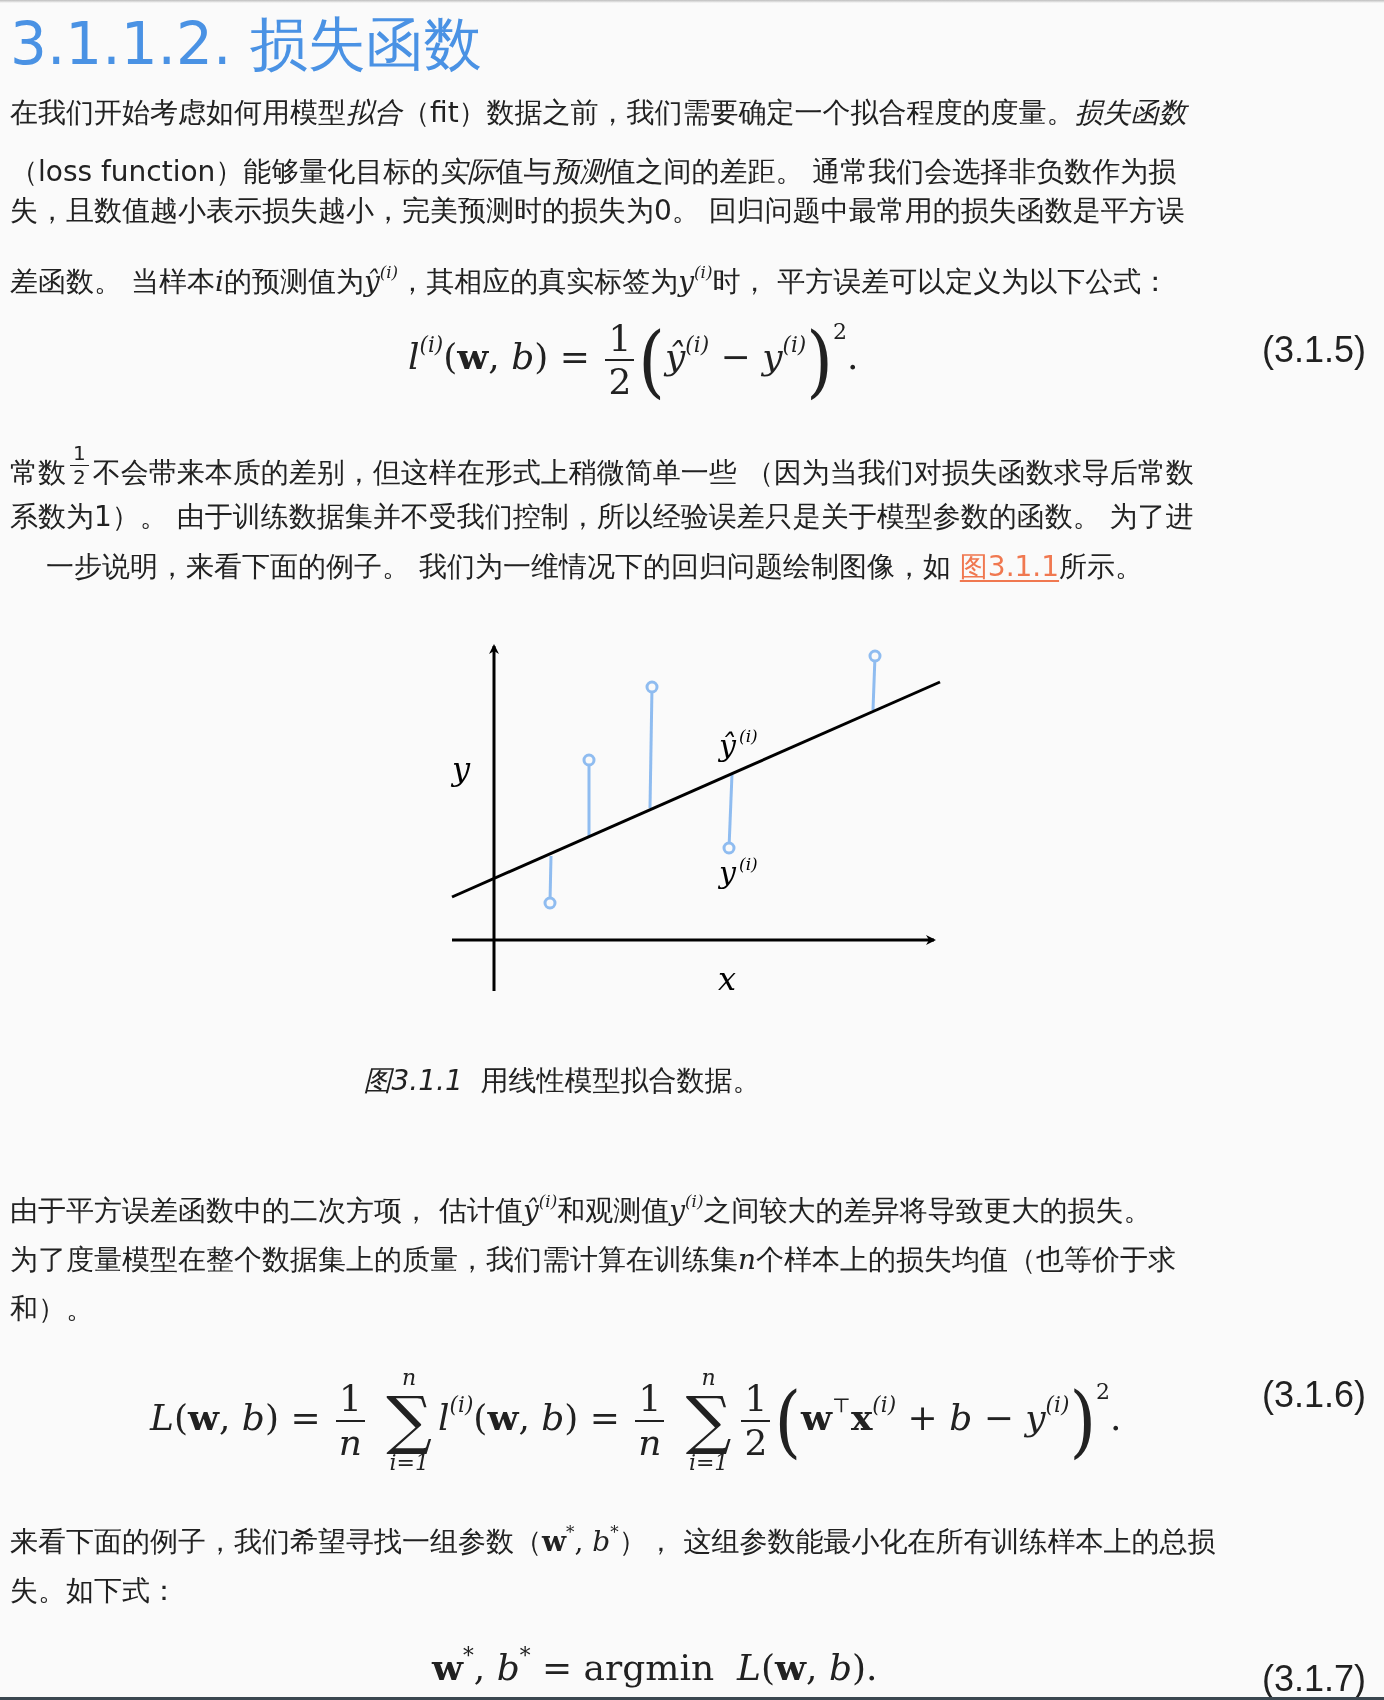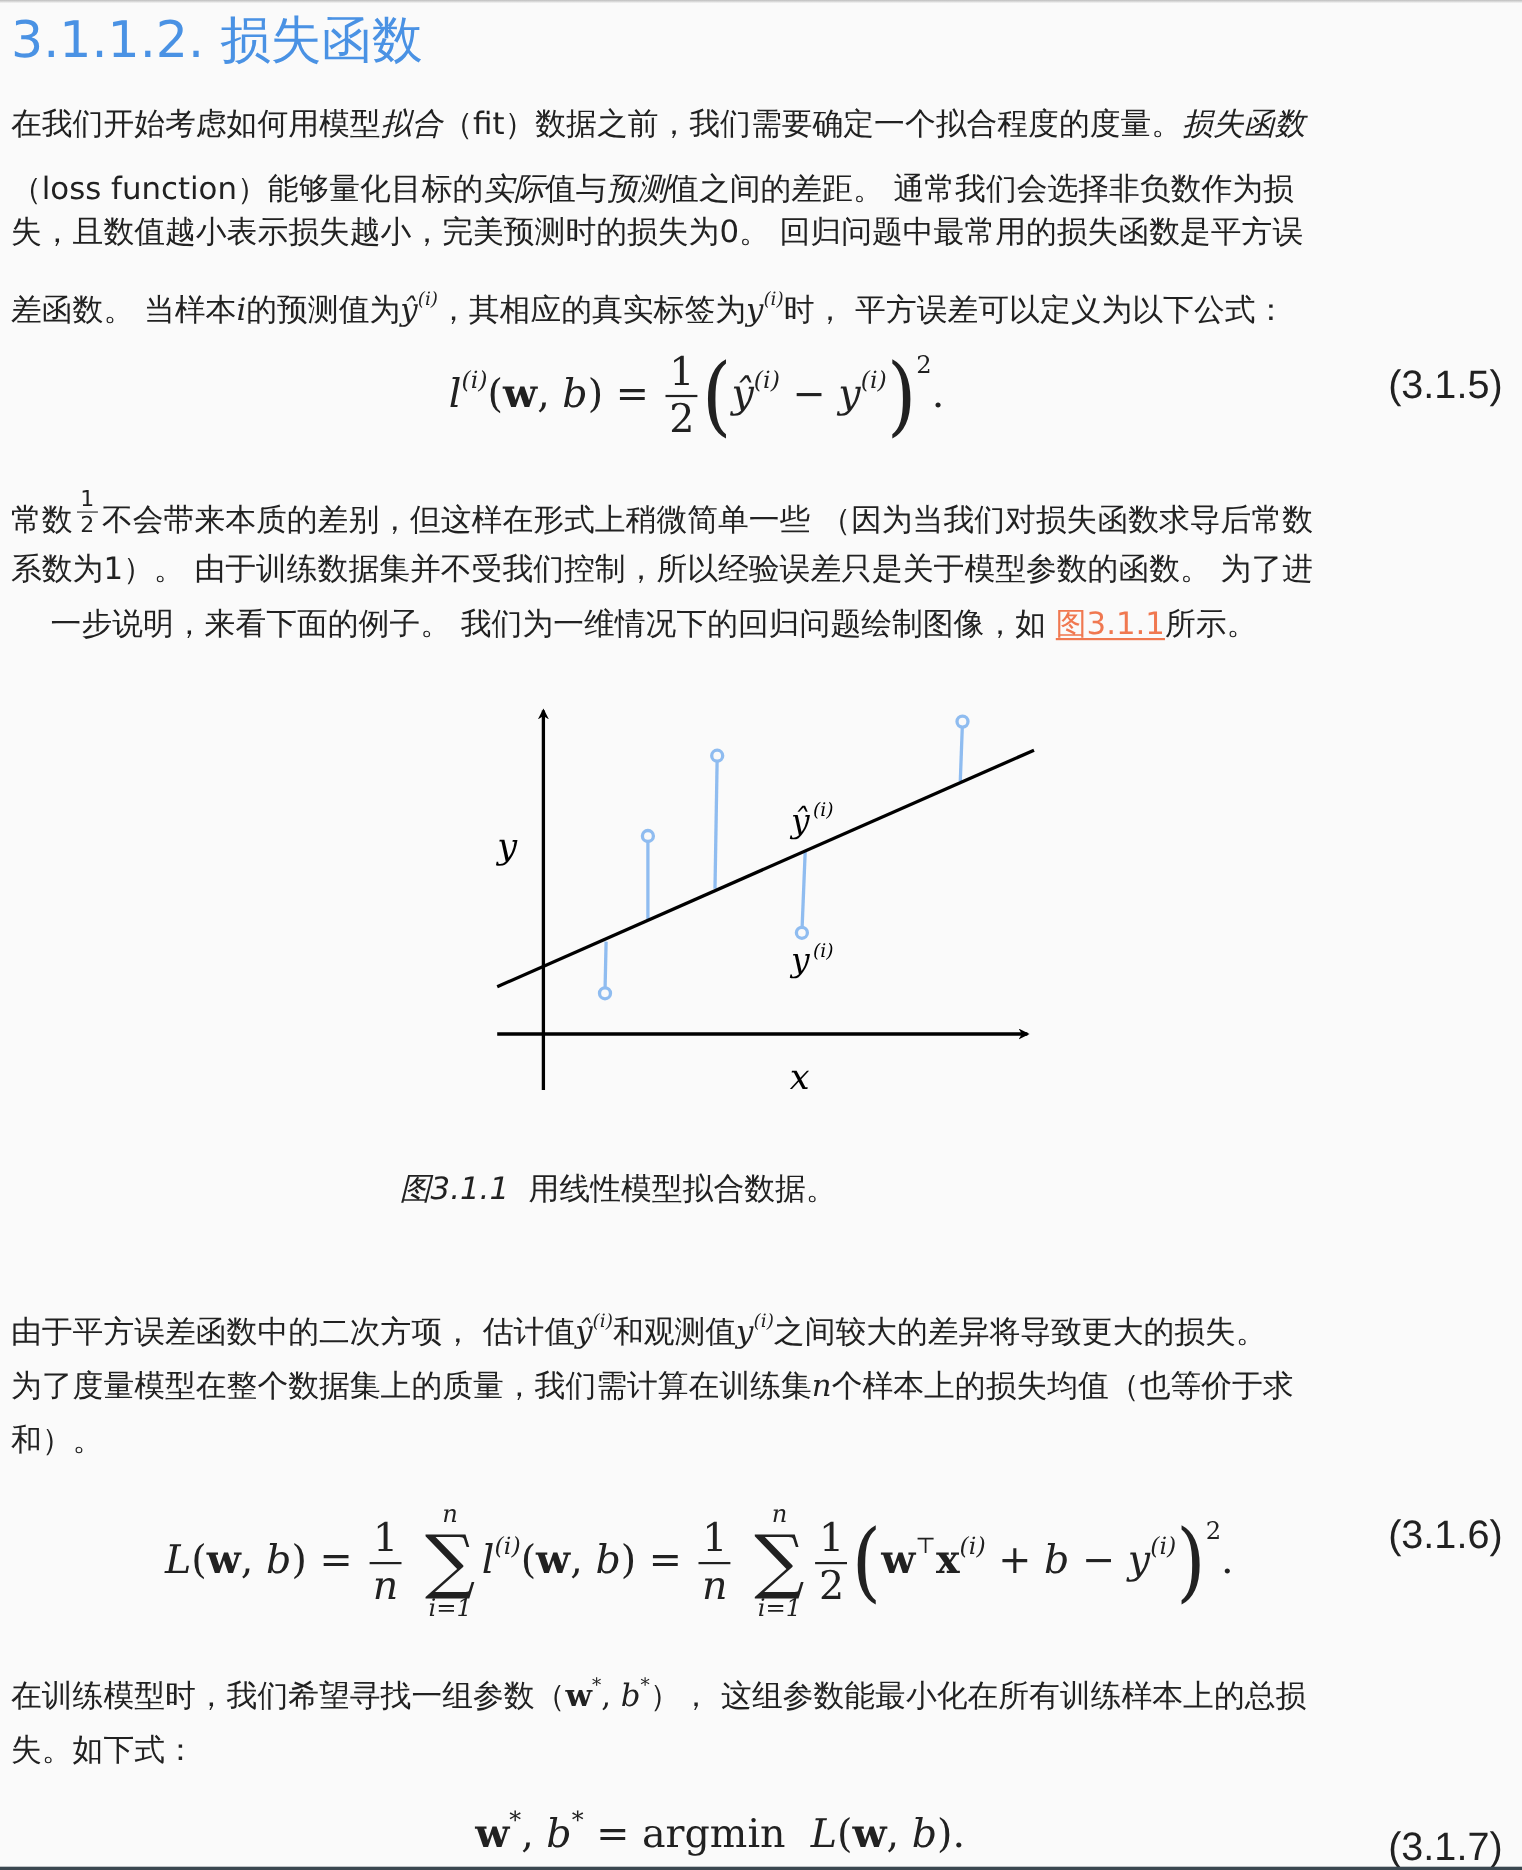--- a/index.html
+++ b/index.html
@@ -5,21 +5,21 @@
   html, body { margin:0; padding:0; }
   body {
     width:1384px; height:1700px; overflow:hidden; position:relative;
     background:#fafafa; color:#212121;
     font-family:"DejaVu Sans", "Liberation Sans", sans-serif;
   }
   .topshade { position:absolute; left:0; top:0; width:1384px; height:3px;
     background:linear-gradient(#bdbdbd,#fafafa); }
   .bottombar { position:absolute; left:0; bottom:0; width:1384px; height:3px; background:#3a4750; }
   h2.title { position:absolute; left:10px; top:6px; margin:0; font-weight:normal;
-    font-size:46px; color:#4a92e4; font-family:"DejaVu Sans","Liberation Sans",sans-serif; letter-spacing:0; }
+    font-size:58px; color:#4a92e4; font-family:"DejaVu Sans","Liberation Sans",sans-serif; letter-spacing:0; }
   .p { position:absolute; left:10px; font-size:28px; line-height:49px; white-space:nowrap; }
   .it { font-style:italic; }
   .m { font-family:"DejaVu Serif","Liberation Serif",serif; font-style:italic; }
   .mr { font-family:"DejaVu Serif","Liberation Serif",serif; }
   .mb { font-family:"DejaVu Serif","Liberation Serif",serif; font-weight:bold; }
   sup.s { font-size:0.6em; font-family:"DejaVu Serif",serif; vertical-align:0.8em; line-height:0; }
   .link { color:#f07850; text-decoration:underline; text-underline-offset:4px; cursor:pointer; }
   .eqnum { position:absolute; right:18px; font-size:36px; font-family:"Liberation Sans",sans-serif; color:#212121; }
   .eq { position:absolute; font-family:"DejaVu Serif","Liberation Serif",serif; font-size:36px; white-space:nowrap; }
   .frac { display:inline-block; vertical-align:middle; text-align:center; margin:0 4px; }
@@ -100,21 +100,21 @@
 
 <div class="eq" style="left:150px; top:1366px;">
   <span><i>L</i>(<b>w</b>, <i>b</i>) =</span>
   <span class="frac"><span class="num">1</span><span class="m">n</span></span>
   <span class="sum"><span class="lim">n</span><span class="sig">∑</span><span class="lim">i=1</span></span><span class="m">l</span><sup class="s m">(i)</sup><span>(<b>w</b>, <i>b</i>) =</span>
   <span class="frac"><span class="num">1</span><span class="m">n</span></span>
   <span class="sum"><span class="lim">n</span><span class="sig">∑</span><span class="lim">i=1</span></span><span class="frac"><span class="num">1</span><span>2</span></span><span class="big">(</span><span class="mb">w</span><sup style="font-size:20px;vertical-align:0.9em;">⊤</sup><span class="mb">x</span><sup class="s m">(i)</sup><span class="m"> + b − </span><span class="m">y</span><sup class="s m">(i)</sup><span class="big">)</span><sup style="font-size:22px;vertical-align:1.4em;">2</sup><span>.</span>
 </div>
 <div class="eqnum" style="top:1374px;">(3.1.6)</div>
 
-<div class="p" style="top:1517px;"><span>在训练模型时，我们希望寻找一组参数（</span><span class="mb">w</span><sup class="s">*</sup><span class="mr">, </span><span class="m">b</span><sup class="s">*</sup><span>）， 这组参数能最小化在所有训练样本上的总损</span></div>
+<div class="p" style="top:1517px;"><span>来看下面的例子，我们希望寻找一组参数（</span><span class="mb">w</span><sup class="s">*</sup><span class="mr">, </span><span class="m">b</span><sup class="s">*</sup><span>）， 这组参数能最小化在所有训练样本上的总损</span></div>
 <div class="p" style="top:1566px;">失。如下式：</div>
 
 <div class="eq" style="left:432px; top:1646px;">
   <span class="mb">w</span><sup class="s">*</sup>, <span class="m">b</span><sup class="s">*</sup><span class="mr" style="white-space:pre;"> = argmin  </span><span><i>L</i>(<b>w</b>, <i>b</i>).</span>
 </div>
 <div class="eqnum" style="top:1658px;margin-left:26px;">(3.1.7)</div>
 
 <div class="bottombar"></div>
 
 </body></html>

